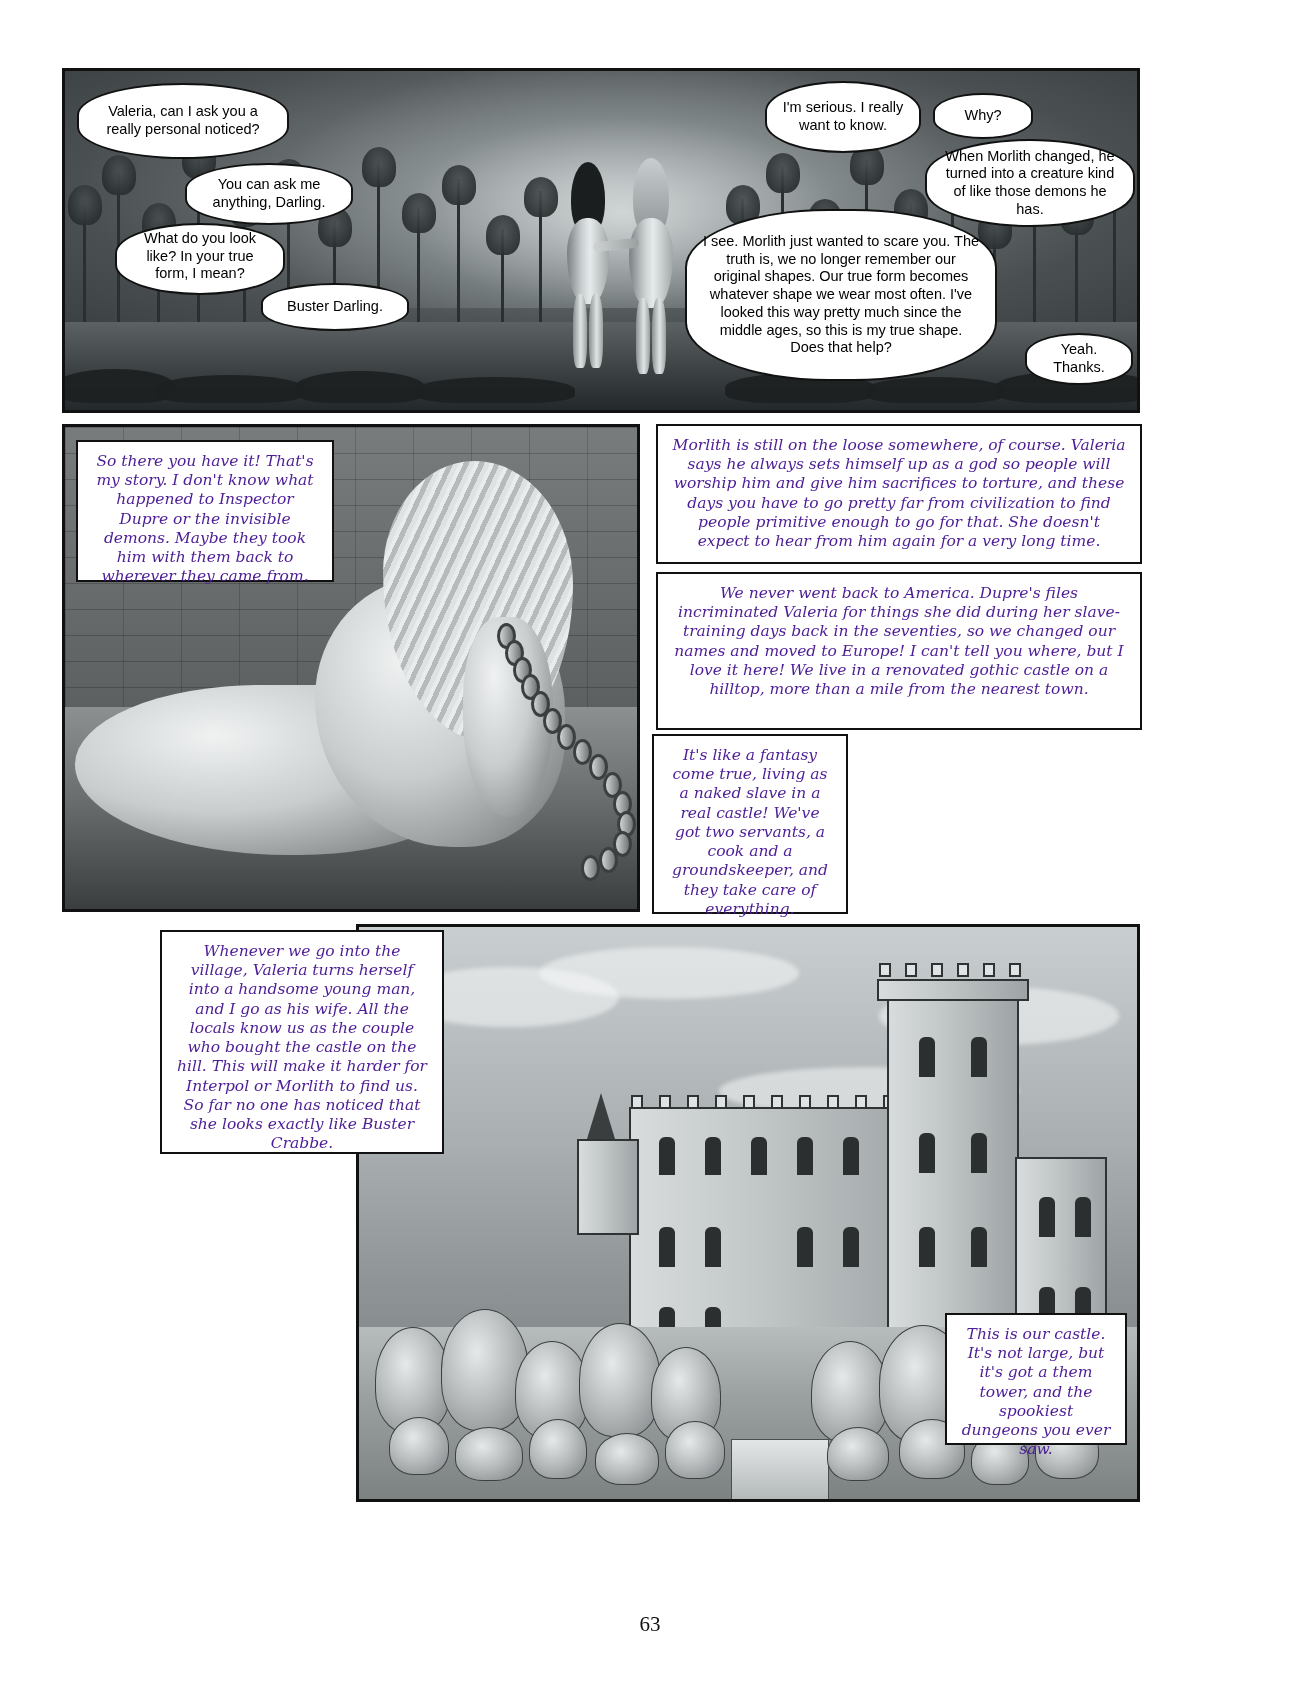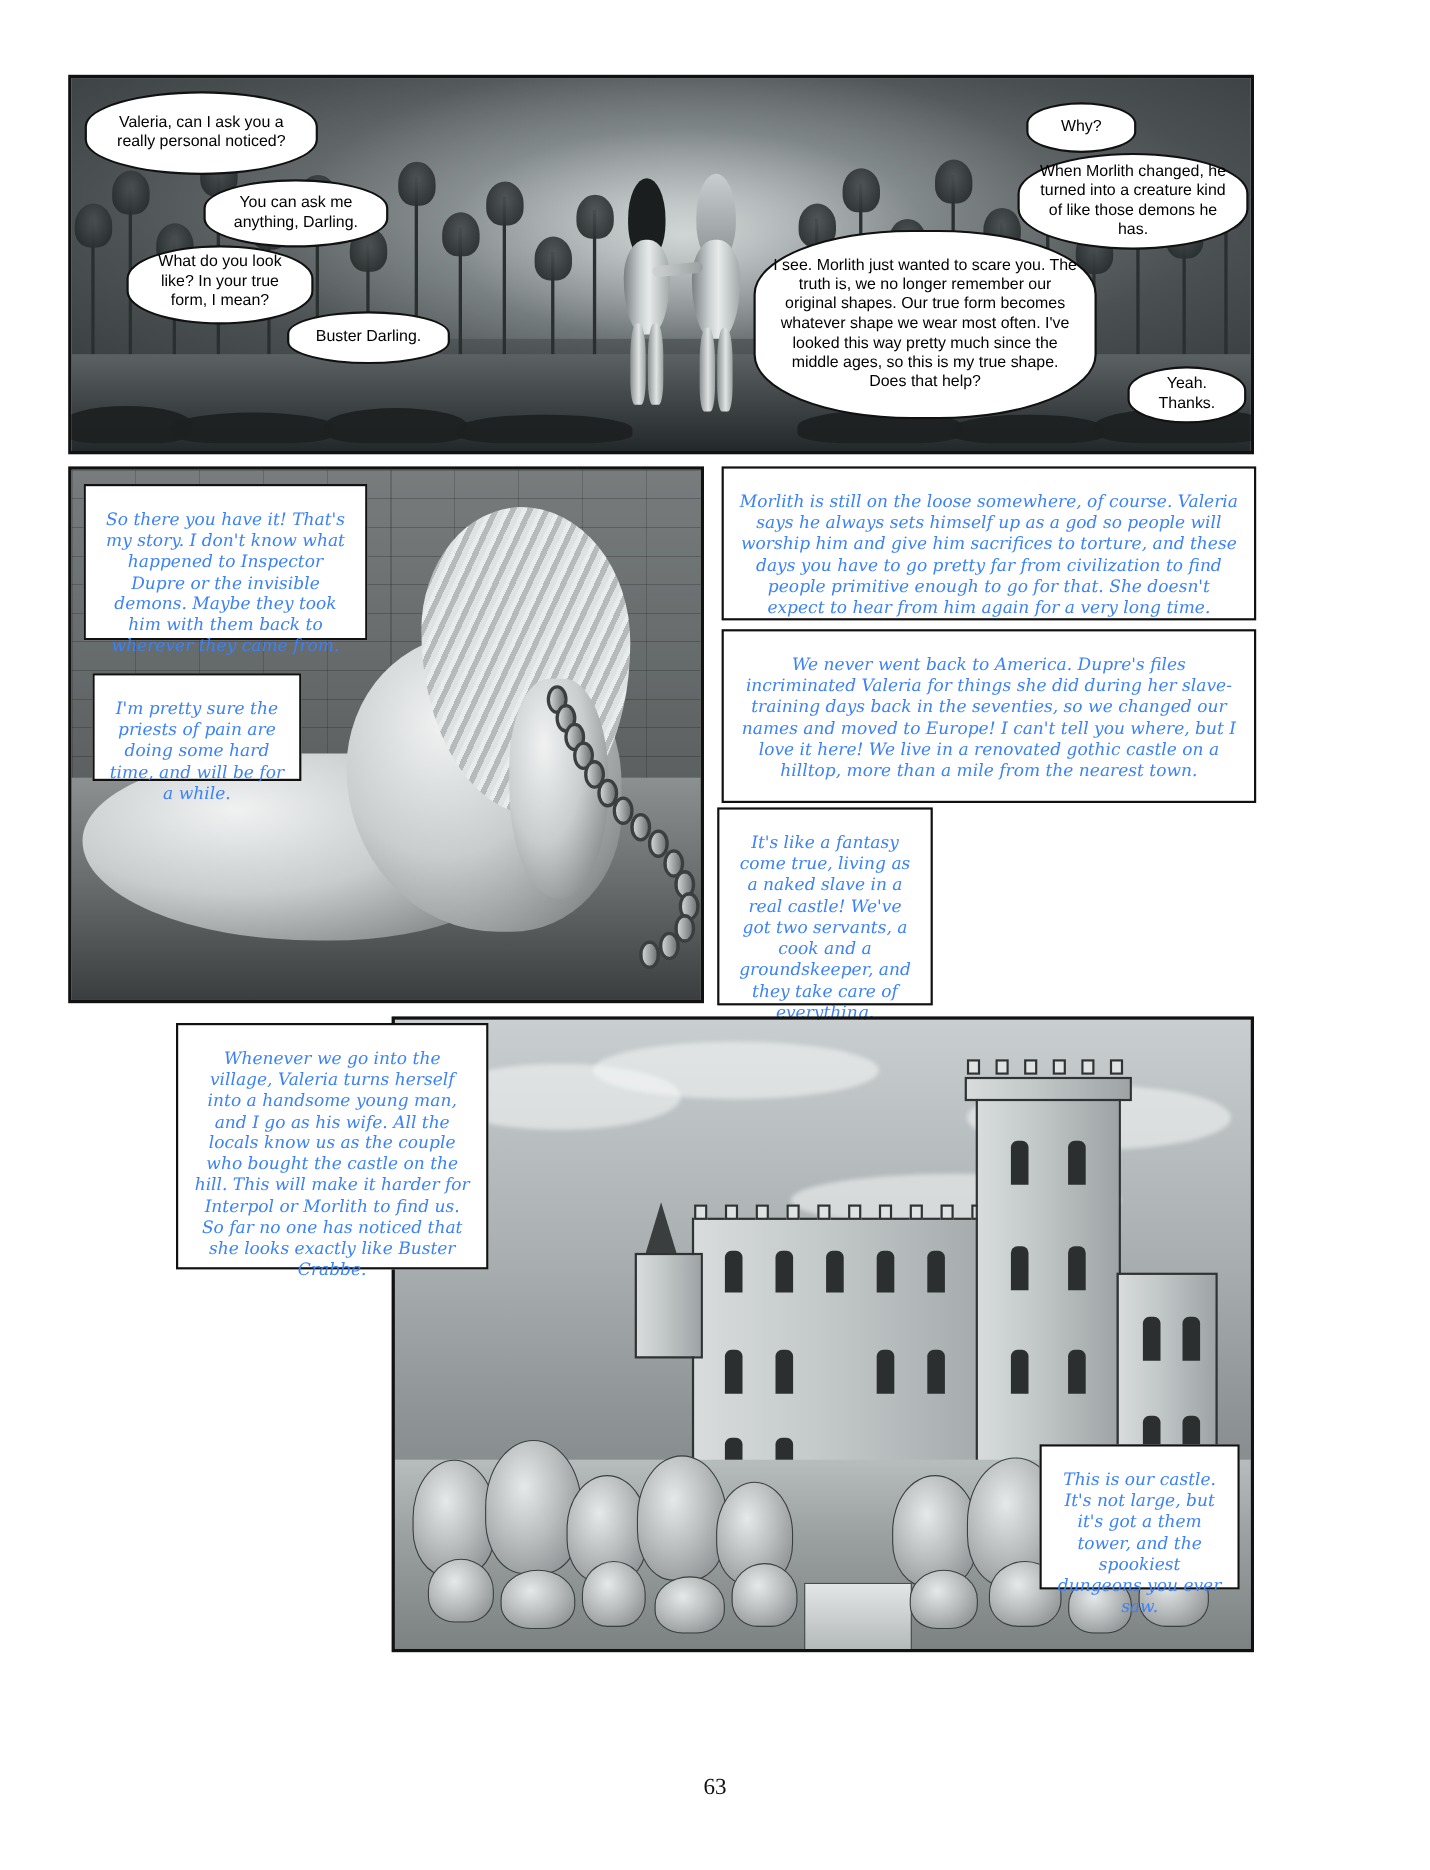--- a/index.html
+++ b/index.html
@@ -111,26 +111,26 @@
     color: #000;
   }
   .balloon span { display: block; }
 
   
   .caption {
     position: absolute;
     background: #fff;
     border: 2px solid #111;
     box-sizing: border-box;
-    padding: 21px 12px;
+    padding: 10px 12px;
     font-family: "DejaVu Serif", serif;
     font-style: italic;
     font-size: 15.5px;
     line-height: 1.24;
-    color: #3b82f6;
+    color: #4c1d95;
     text-align: center;
   }
 
   
   #panel-2 {
     left: 62px; top: 424px; width: 578px; height: 488px;
     background:
       linear-gradient(to bottom, #6b6f70 0%, #55595a 40%, #3f4344 100%);
   }
   .brickwall {
@@ -281,20 +281,23 @@
     </div>
     <div class="balloon" style="left:120px; top:92px; width:168px; height:62px;">
       <span>You can ask me anything, Darling.</span>
     </div>
     <div class="balloon" style="left:50px; top:152px; width:170px; height:72px;align-items:flex-end;">
       <span>What do you look like? In your true form, I mean?</span>
     </div>
     <div class="balloon" style="left:196px; top:212px; width:148px; height:48px;">
       <span>Buster Darling.</span>
     </div>
+    <div class="balloon" style="left:700px; top:10px; width:156px; height:72px;">
+      <span>I'm serious. I really want to know.</span>
+    </div>
     <div class="balloon" style="left:868px; top:22px; width:100px; height:46px;">
       <span>Why?</span>
     </div>
     <div class="balloon" style="left:860px; top:68px; width:210px; height:88px;">
       <span>When Morlith changed, he turned into a creature kind of like those demons he has.</span>
     </div>
     <div class="balloon" style="left:620px; top:138px; width:312px; height:172px; border-radius:46%/34%;">
       <span>I see. Morlith just wanted to scare you. The truth is, we no longer remember our original shapes. Our true form becomes whatever shape we wear most often. I've looked this way pretty much since the middle ages, so this is my true shape. Does that help?</span>
     </div>
     <div class="balloon" style="left:960px; top:262px; width:108px; height:52px;">
@@ -324,23 +327,20 @@
     <div class="chain-link" style="left:538px; top:345px;"></div>
     <div class="chain-link" style="left:548px; top:364px;"></div>
     <div class="chain-link" style="left:552px; top:384px;"></div>
     <div class="chain-link" style="left:548px; top:404px;"></div>
     <div class="chain-link" style="left:534px; top:420px;"></div>
     <div class="chain-link" style="left:516px; top:428px;"></div>
   </div>
 
   <div class="caption" style="left:76px; top:440px; width:258px; height:142px;">
     <span>So there you have it! That's my story. I don't know what happened to Inspector Dupre or the invisible demons. Maybe they took him with them back to wherever they came from.</span>
-  </div>
-  <div class="caption" style="left:84px; top:612px; width:190px; height:98px;">
-    <span>I'm pretty sure the priests of pain are doing some hard time, and will be for a while.</span>
   </div>
 
   <div class="caption" style="left:656px; top:424px; width:486px; height:140px;">
     <span>Morlith is still on the loose somewhere, of course. Valeria says he always sets himself up as a god so people will worship him and give him sacrifices to torture, and these days you have to go pretty far from civilization to find people primitive enough to go for that. She doesn't expect to hear from him again for a very long time.</span>
   </div>
   <div class="caption" style="left:656px; top:572px; width:486px; height:158px;">
     <span>We never went back to America. Dupre's files incriminated Valeria for things she did during her slave-training days back in the seventies, so we changed our names and moved to Europe! I can't tell you where, but I love it here! We live in a renovated gothic castle on a hilltop, more than a mile from the nearest town.</span>
   </div>
   <div class="caption" style="left:652px; top:734px; width:196px; height:180px;">
     <span>It's like a fantasy come true, living as a naked slave in a real castle! We've got two servants, a cook and a groundskeeper, and they take care of everything.</span>

